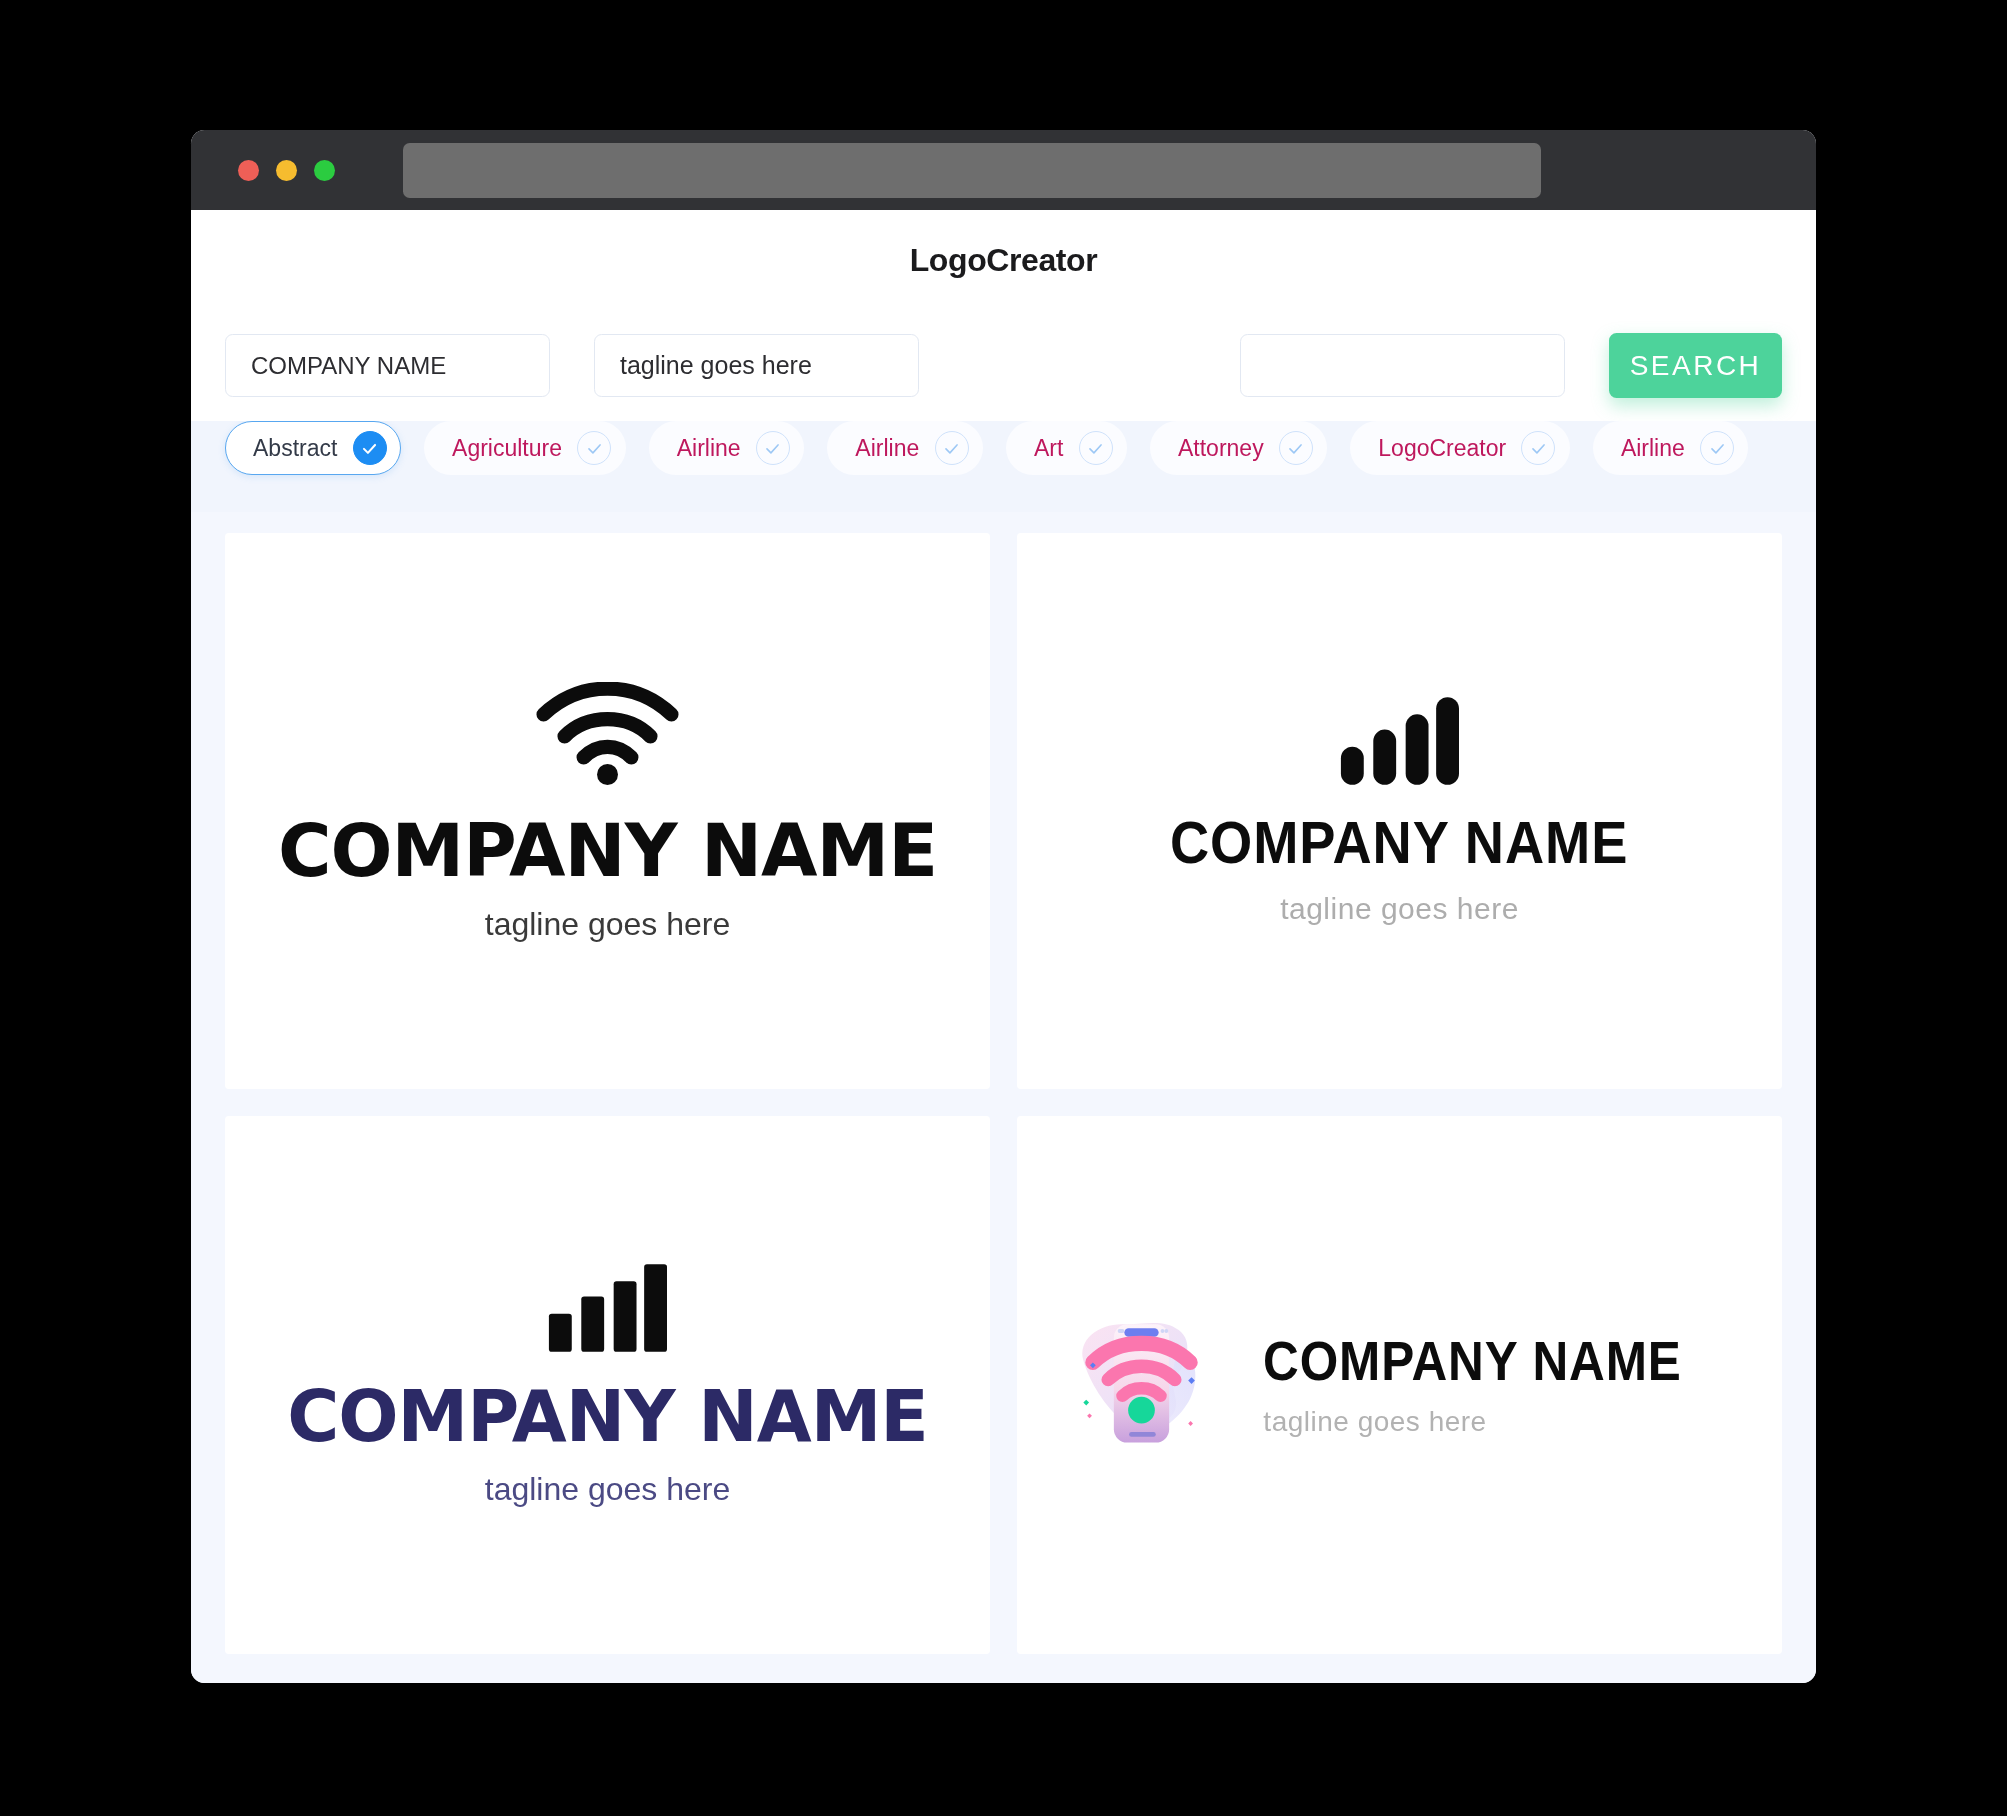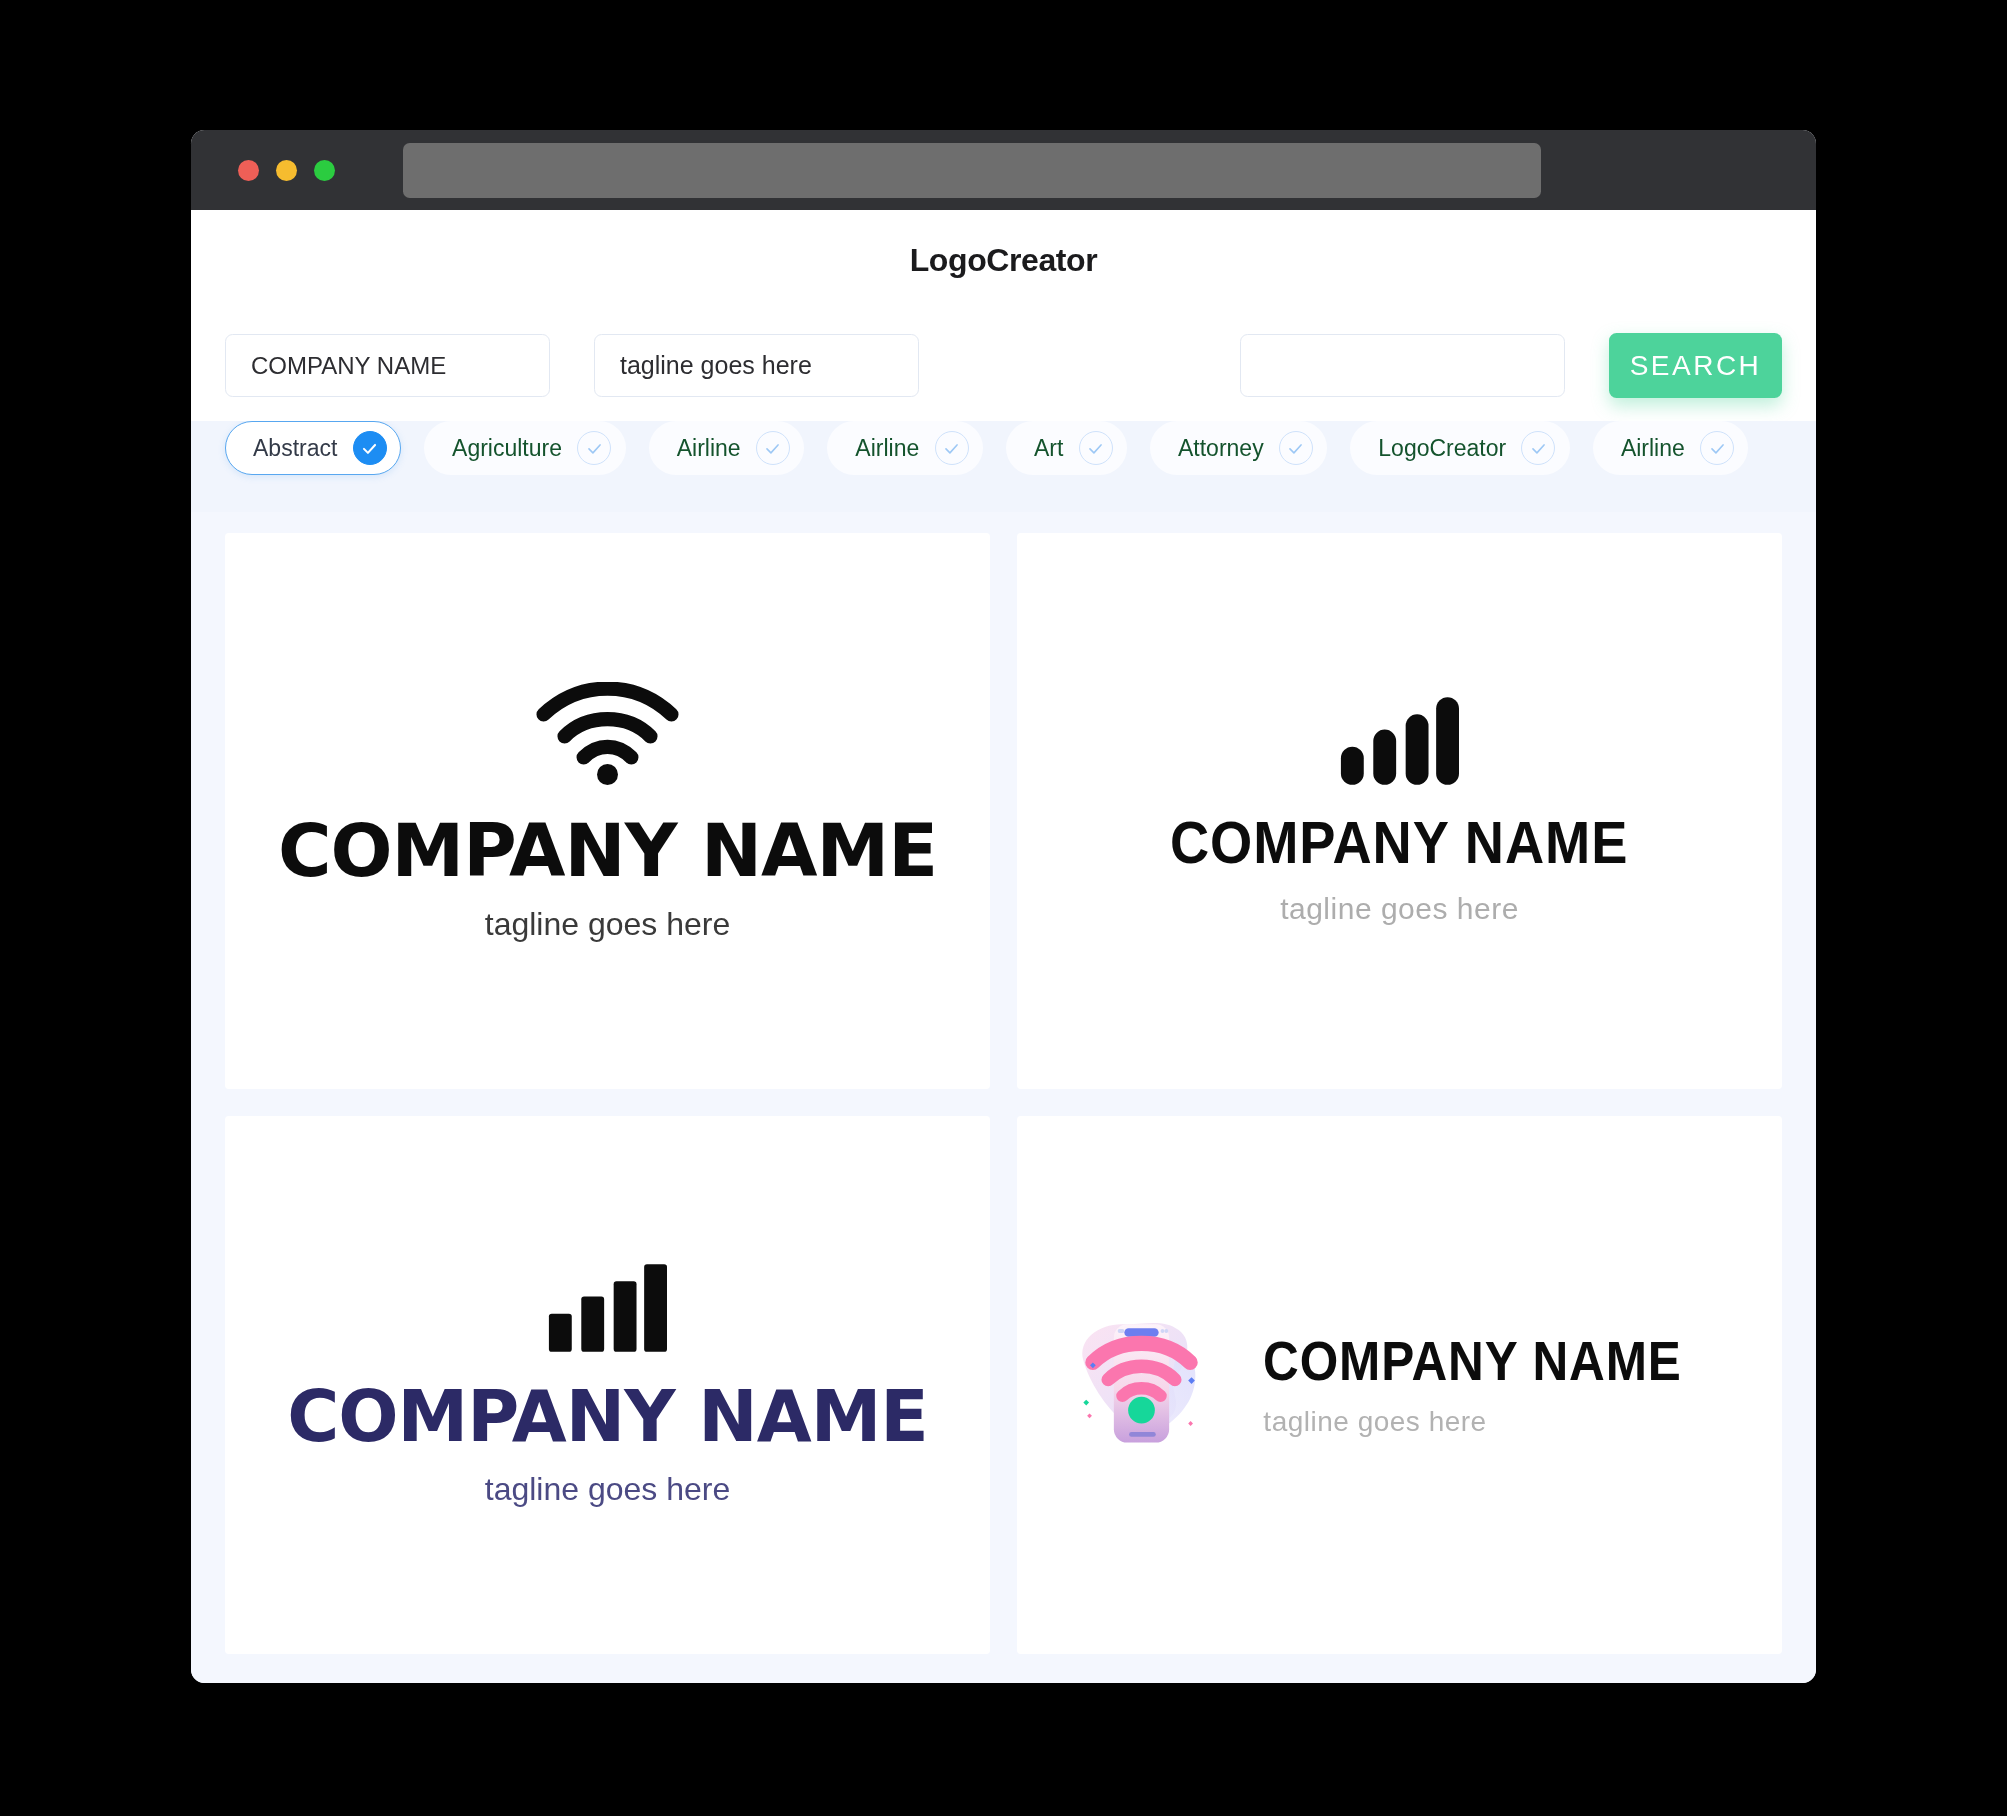--- a/index.html
+++ b/index.html
@@ -123,21 +123,21 @@
     padding: 0 13.4px 0 27px;
     border-radius: 29px;
     background: #fbfcff;
     border: 1px solid transparent;
     margin-right: 23px;
     flex: none;
     cursor: pointer;
   }
   .chip .label {
     font-size: 23px;
-    color: #14532d;
+    color: #be185d;
     white-space: nowrap;
   }
   .chip .check {
     width: 34px; height: 34px;
     border-radius: 50%;
     border: 1.5px solid #cfe2fb;
     display: flex; align-items: center; justify-content: center;
     flex: none;
   }
   .chip .check svg { width: 19px; height: 19px; }

